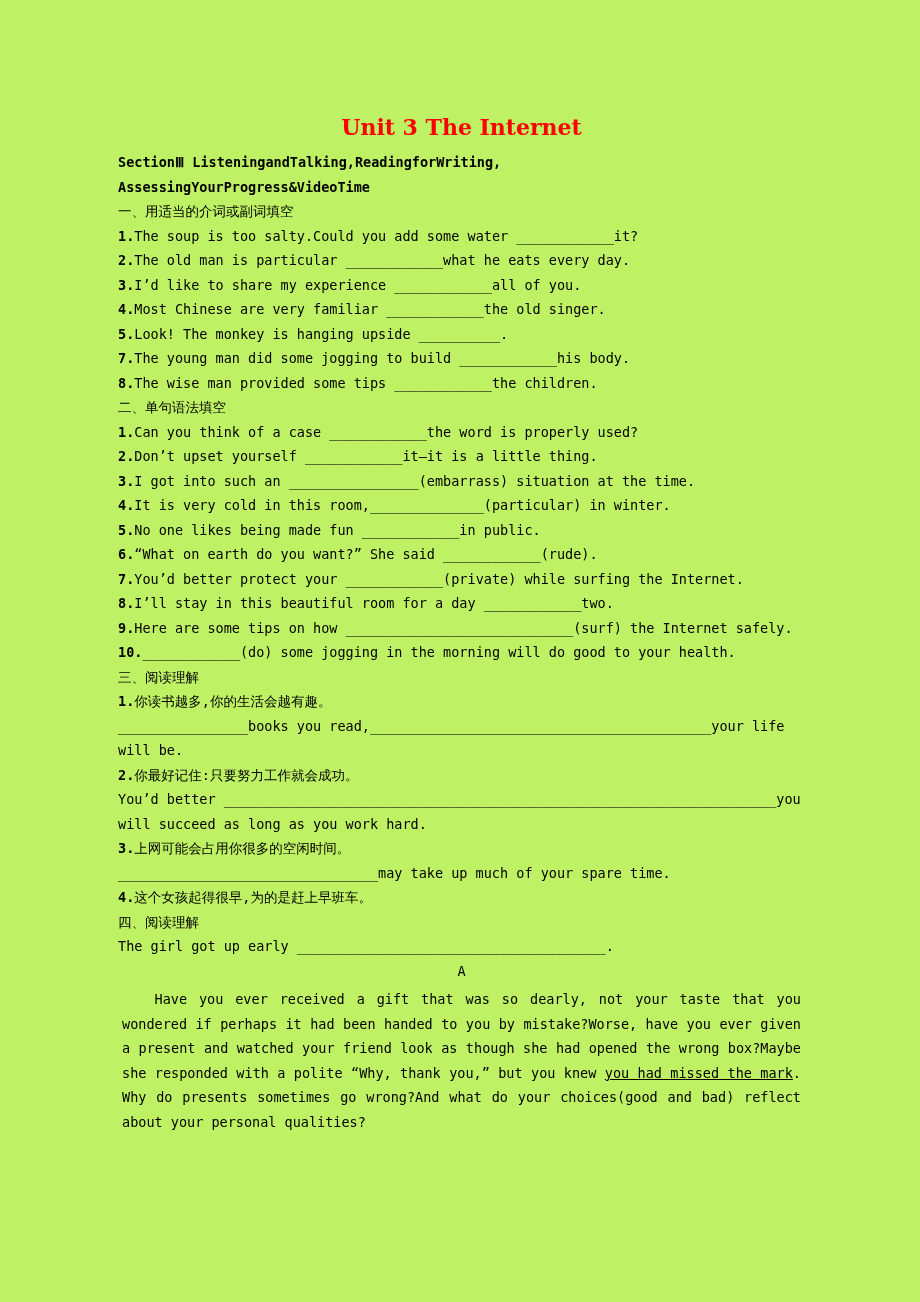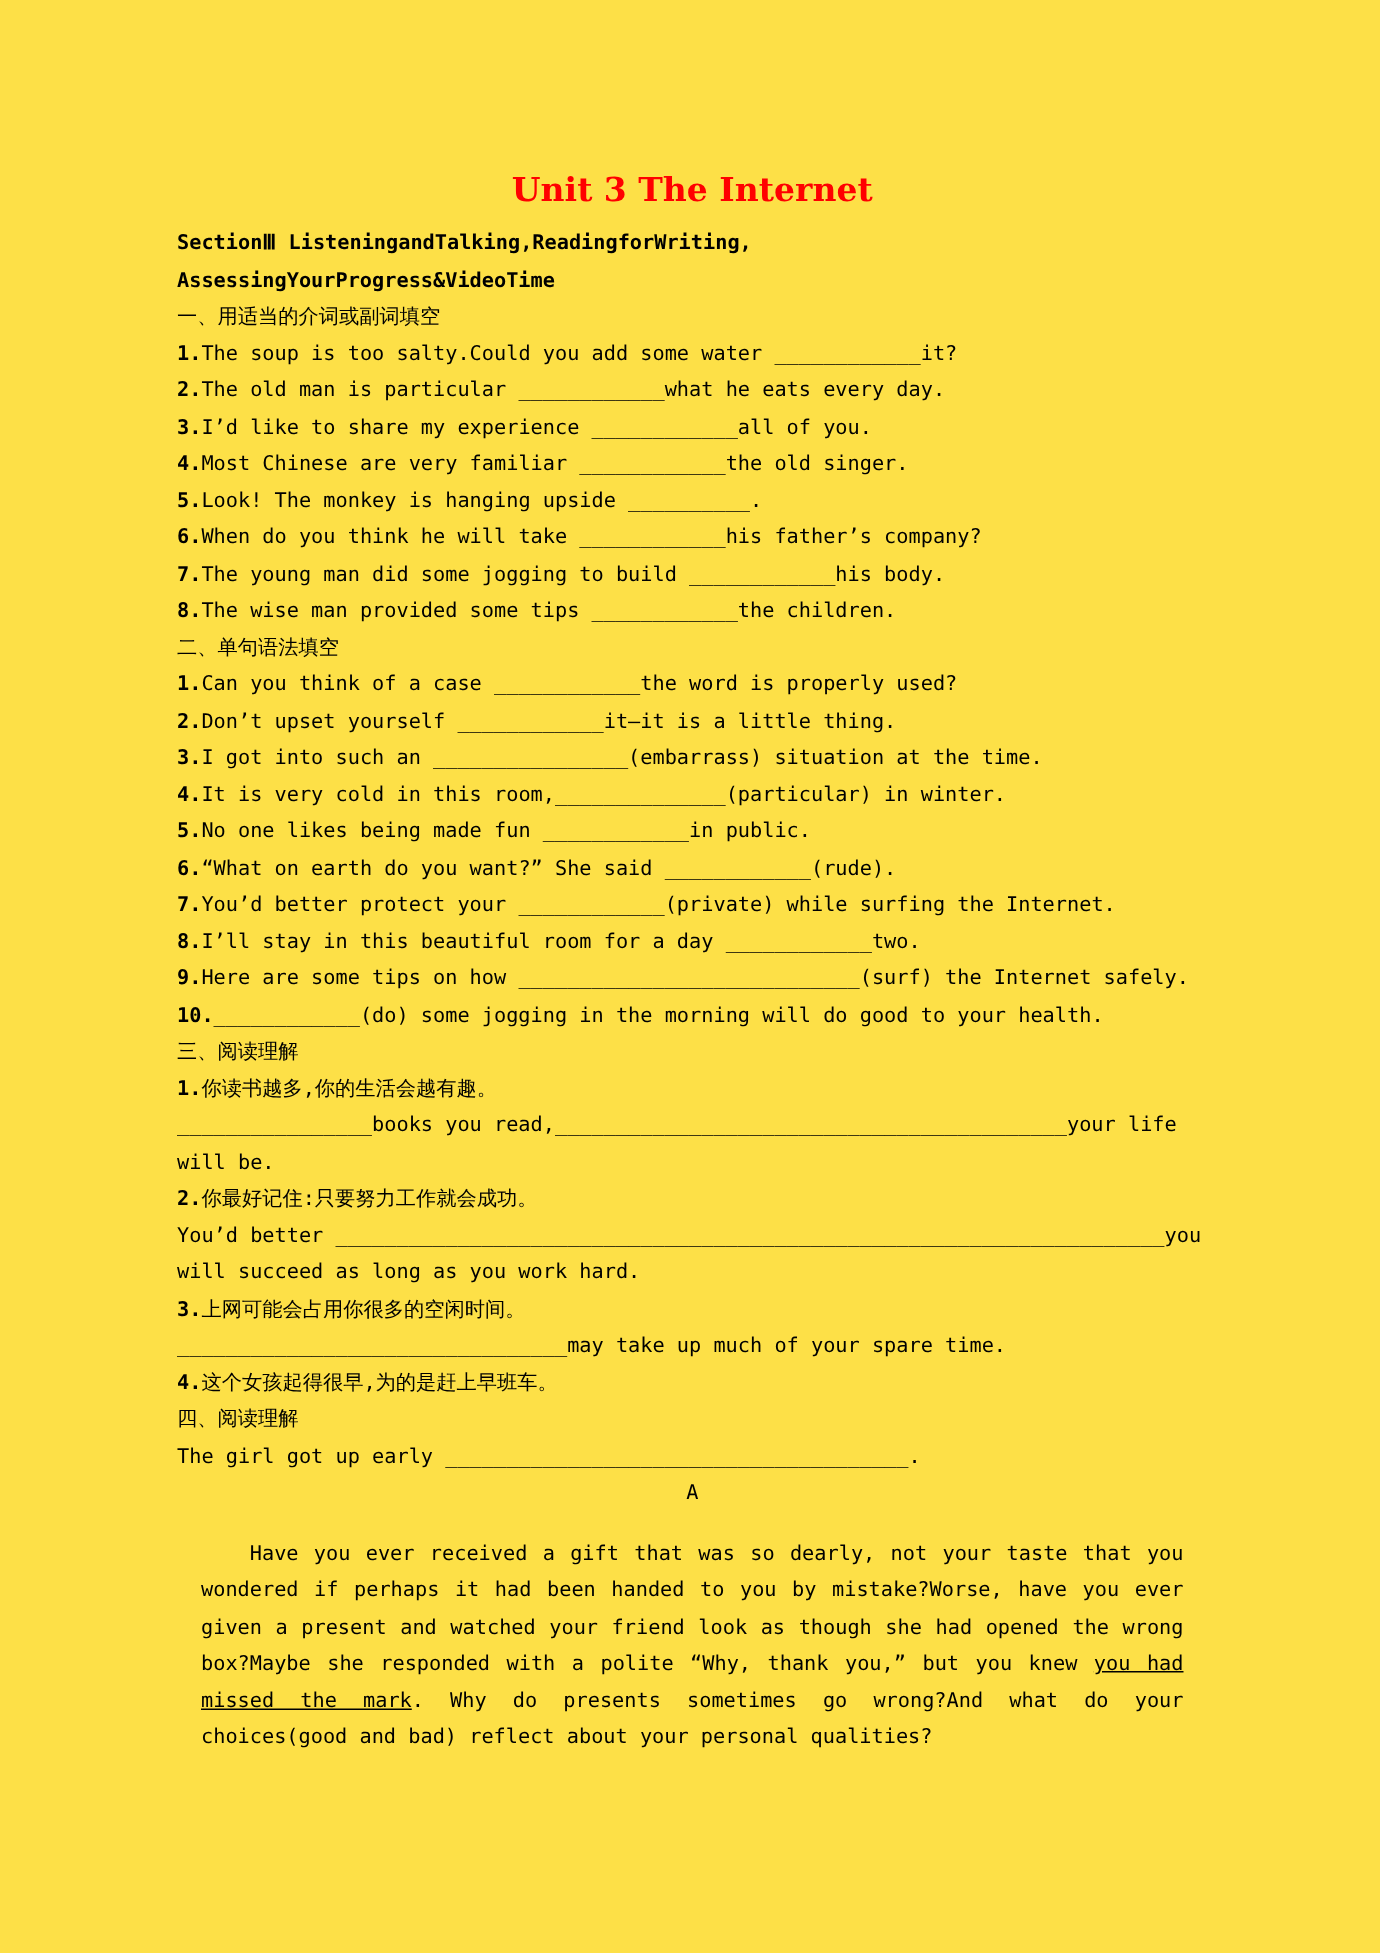--- a/index.html
+++ b/index.html
@@ -6,40 +6,40 @@
   html, body { margin: 0; padding: 0; background: #ffffff; }
   .page {
     width: 920px;
     min-height: 1302px;
     margin: 0 auto;
     padding: 112px 115px 60px 118px;
     font-family: "DejaVu Sans Mono", "Liberation Mono", monospace;
     font-size: 13.5px;
     line-height: 24.5px;
     color: #000000;
-    background: #fde047;
+    background: #bef264;
   }
   .title {
     font-family: "DejaVu Serif", "Liberation Serif", serif;
     font-weight: bold;
     font-size: 22px;
     line-height: 30px;
     color: #ff0000;
     text-align: center;
     margin-bottom: 8px;
   }
   .subtitle {
     text-align: left;
     font-weight: bold;
   }
   .line { white-space: normal; }
   .num { font-weight: bold; }
   .passage-label { text-align: center; }
   .passage {
-    margin: 16px;
+    margin: 4px;
     text-indent: 4ch;
     text-align: justify;
   }
   .underlined { text-decoration: underline; }
 </style>
 </head>
 <body>
 
 <div class="page">
 
@@ -49,21 +49,20 @@
     <div>SectionⅢ  ListeningandTalking,ReadingforWriting,</div>
     <div>AssessingYourProgress&amp;VideoTime</div>
   </div>
 
   <div class="line">一、用适当的介词或副词填空</div>
   <div class="line"><span class="num">1.</span><span>The soup is too salty.Could you add some water ____________it?</span></div>
   <div class="line"><span class="num">2.</span><span>The old man is particular ____________what he eats every day.</span></div>
   <div class="line"><span class="num">3.</span><span>I’d like to share my experience ____________all of you.</span></div>
   <div class="line"><span class="num">4.</span><span>Most Chinese are very familiar ____________the old singer.</span></div>
   <div class="line"><span class="num">5.</span><span>Look! The monkey is hanging upside __________.</span></div>
-  <div class="line"><span class="num">6.</span><span>When do you think he will take ____________his father’s company?</span></div>
   <div class="line"><span class="num">7.</span><span>The young man did some jogging to build ____________his body.</span></div>
   <div class="line"><span class="num">8.</span><span>The wise man provided some tips ____________the children.</span></div>
 
   <div class="line">二、单句语法填空</div>
   <div class="line"><span class="num">1.</span><span>Can you think of a case ____________the word is properly used?</span></div>
   <div class="line"><span class="num">2.</span><span>Don’t upset yourself ____________it—it is a little thing.</span></div>
   <div class="line"><span class="num">3.</span><span>I got into such an ________________(embarrass) situation at the time.</span></div>
   <div class="line"><span class="num">4.</span><span>It is very cold in this room,______________(particular) in winter.</span></div>
   <div class="line"><span class="num">5.</span><span>No one likes being made fun ____________in public.</span></div>
   <div class="line"><span class="num">6.</span><span>“What on earth do you want?” She said ____________(rude).</span></div>

